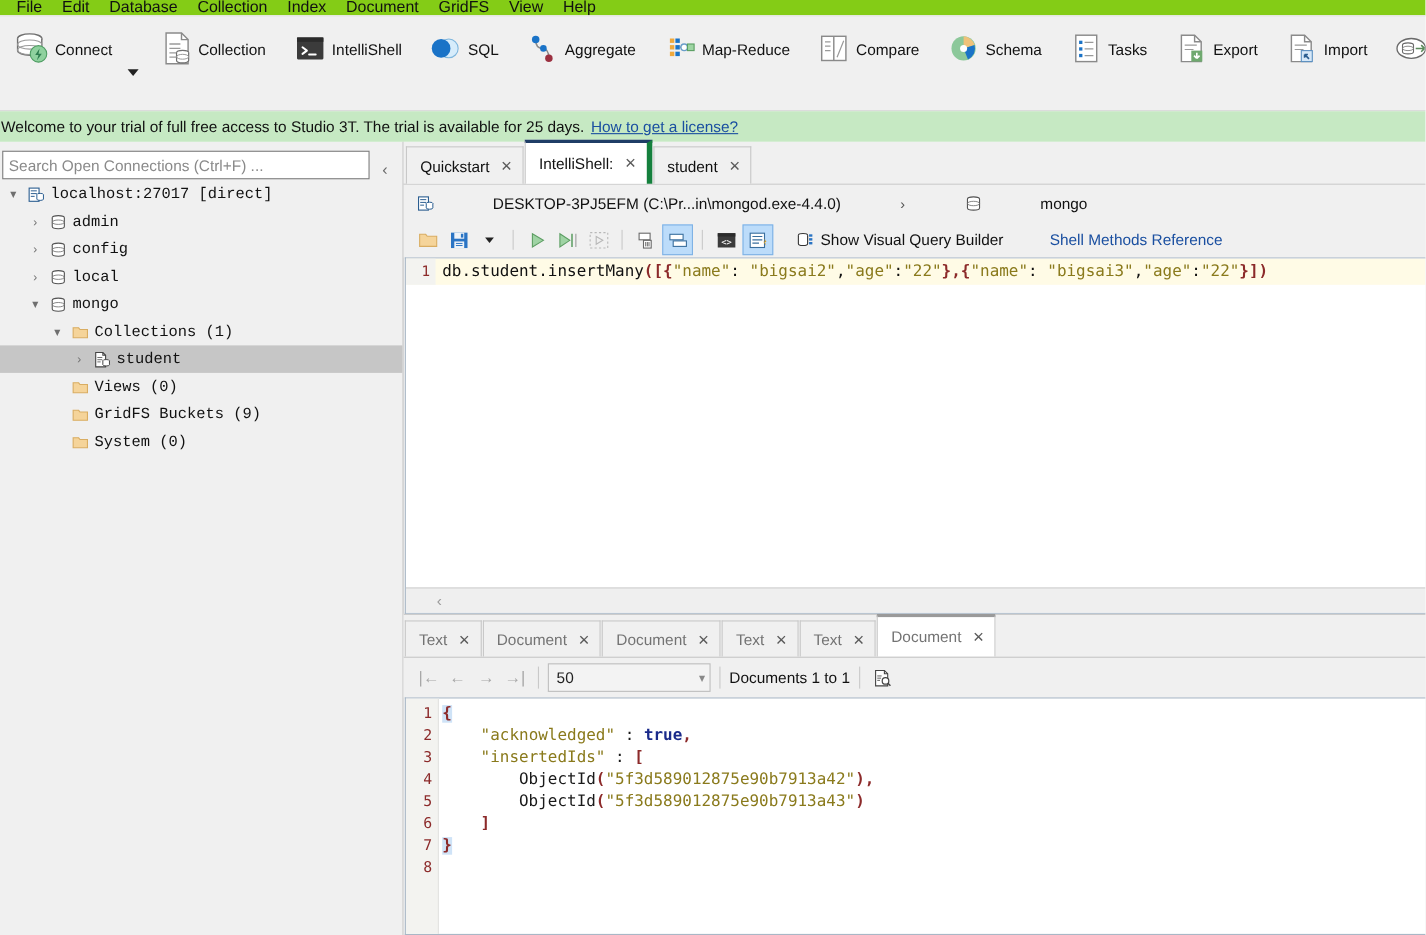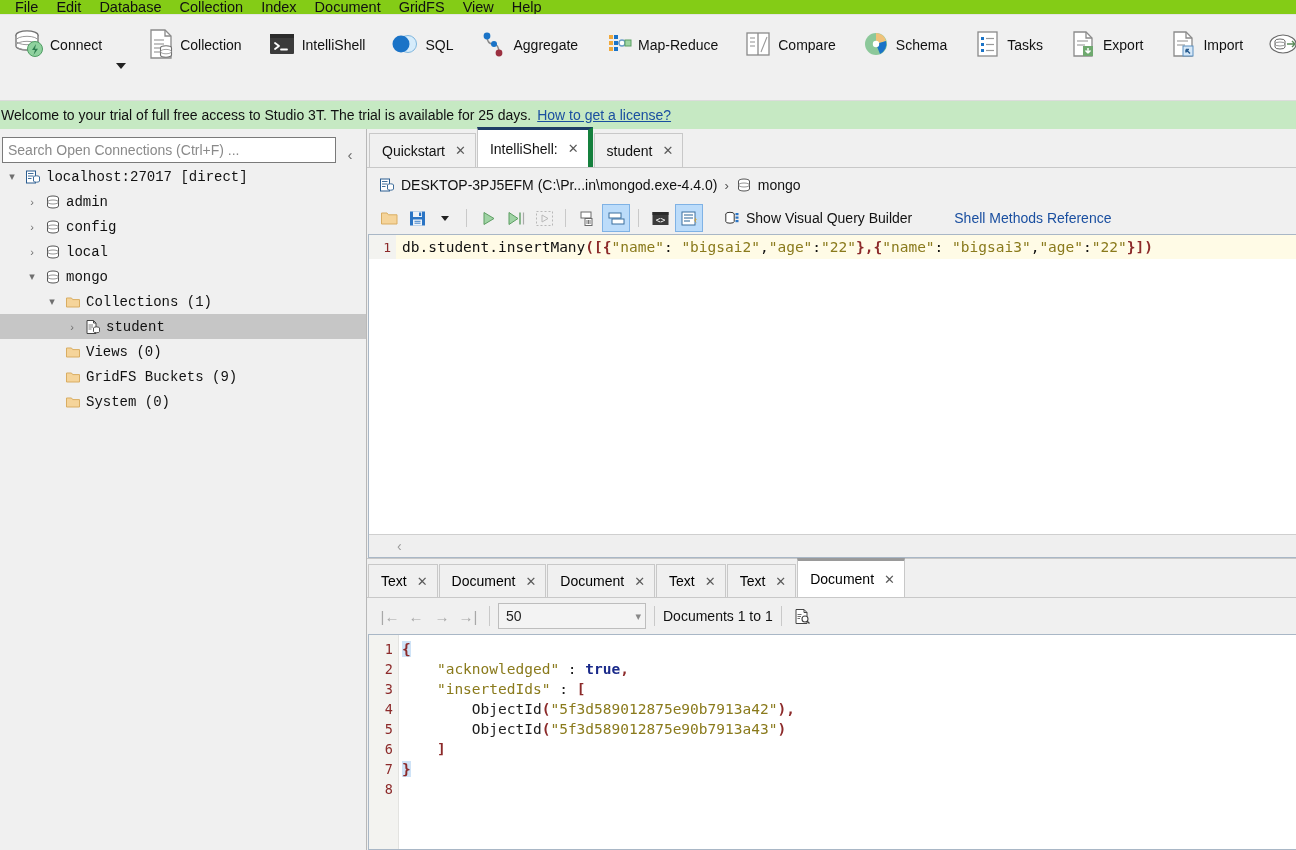--- a/index.html
+++ b/index.html
@@ -55,21 +55,21 @@
   .tabstrip{height:38px;flex:0 0 auto;display:flex;align-items:flex-end;background:#f0f0f0;padding-left:2px;}
   .tab{height:33px;display:flex;align-items:center;padding:0 9px 0 12px;background:#f0f0f0;
        border:1px solid #c8c8c8;border-bottom:none;margin-right:1px;cursor:pointer;position:relative;}
   .tab .tt{font-size:14px;color:#111;}
   .tab .tx{margin-left:10px;color:#5a5a5a;font-size:13px;}
   .tab.active{height:37px;background:#ffffff;border-top:3px solid #1f3d66;border-left:1px solid #c8c8c8;
               border-right:5px solid #15803d;z-index:2;}
   .tabs-underline{height:1px;background:#c8c8c8;}
 
   
-  .crumbbar{height:34px;flex:0 0 auto;display:flex;align-items:center;background:#f0f0f0;padding-left:12px;}
+  .crumbbar{height:34px;flex:0 0 auto;display:flex;align-items:center;background:#f0f0f0;padding-left:12px;gap:47px;}
   .crumbbar .ct{font-size:14px;color:#111;margin-left:6px;}
   .crumbbar .sep{margin:0 7px;color:#555;font-size:13px;}
 
   
   .etb{height:32px;flex:0 0 auto;display:flex;align-items:center;background:#f0f0f0;padding-left:8px;}
   .ebtn{width:26px;height:26px;display:flex;align-items:center;justify-content:center;cursor:pointer;margin:0 1px;}
   .ebtn.on{background:#bcdcfa;border:1px solid #7fb2e5;}
   .ediv{width:1px;height:18px;background:#c9c9c9;margin:0 7px;}
   .vqb{display:flex;align-items:center;margin-left:14px;cursor:pointer;}
   .vqb span{font-size:14px;color:#111;margin-left:6px;}
@@ -88,21 +88,21 @@
   .editor-blank{flex:1 1 auto;background:#ffffff;}
   .hscroll{height:22px;flex:0 0 auto;background:#efefef;border-top:1px solid #cfcfcf;
            display:flex;align-items:center;padding-left:28px;color:#9a9a9a;font-size:14px;}
 
   
   .results{flex:0 0 auto;display:flex;flex-direction:column;background:#f0f0f0;}
   .rtabstrip{height:38px;display:flex;align-items:flex-end;background:#f0f0f0;padding-left:1px;
              border-top:1px solid #c8c8c8;}
   .rtab{height:32px;display:flex;align-items:center;padding:0 9px 0 12px;background:#f0f0f0;
         border:1px solid #c8c8c8;border-bottom:none;margin-right:1px;cursor:pointer;}
-  .rtab .tt{font-size:14px;color:#000000;}
+  .rtab .tt{font-size:14px;color:#737373;}
   .rtab .tx{margin-left:10px;color:#5a5a5a;font-size:13px;}
   .rtab.active{height:36px;background:#ffffff;border-top:3px solid #9a9a9a;}
   .rtoolbar{height:36px;display:flex;align-items:center;background:#f0f0f0;padding-left:10px;
             border-top:1px solid #c8c8c8;}
   .nav{width:26px;height:24px;display:flex;align-items:center;justify-content:center;color:#a8a8a8;font-size:15px;cursor:pointer;}
   .rdiv{width:1px;height:20px;background:#c9c9c9;margin:0 8px;}
   .limitbox{width:135px;height:24px;background:#f3f3f3;border:1px solid #bdbdbd;
             display:flex;align-items:center;justify-content:space-between;padding:0 4px 0 7px;cursor:pointer;}
   .limitbox .lv{font-size:14px;color:#222;}
   .docinfo{font-size:14px;color:#111;white-space:nowrap;}

